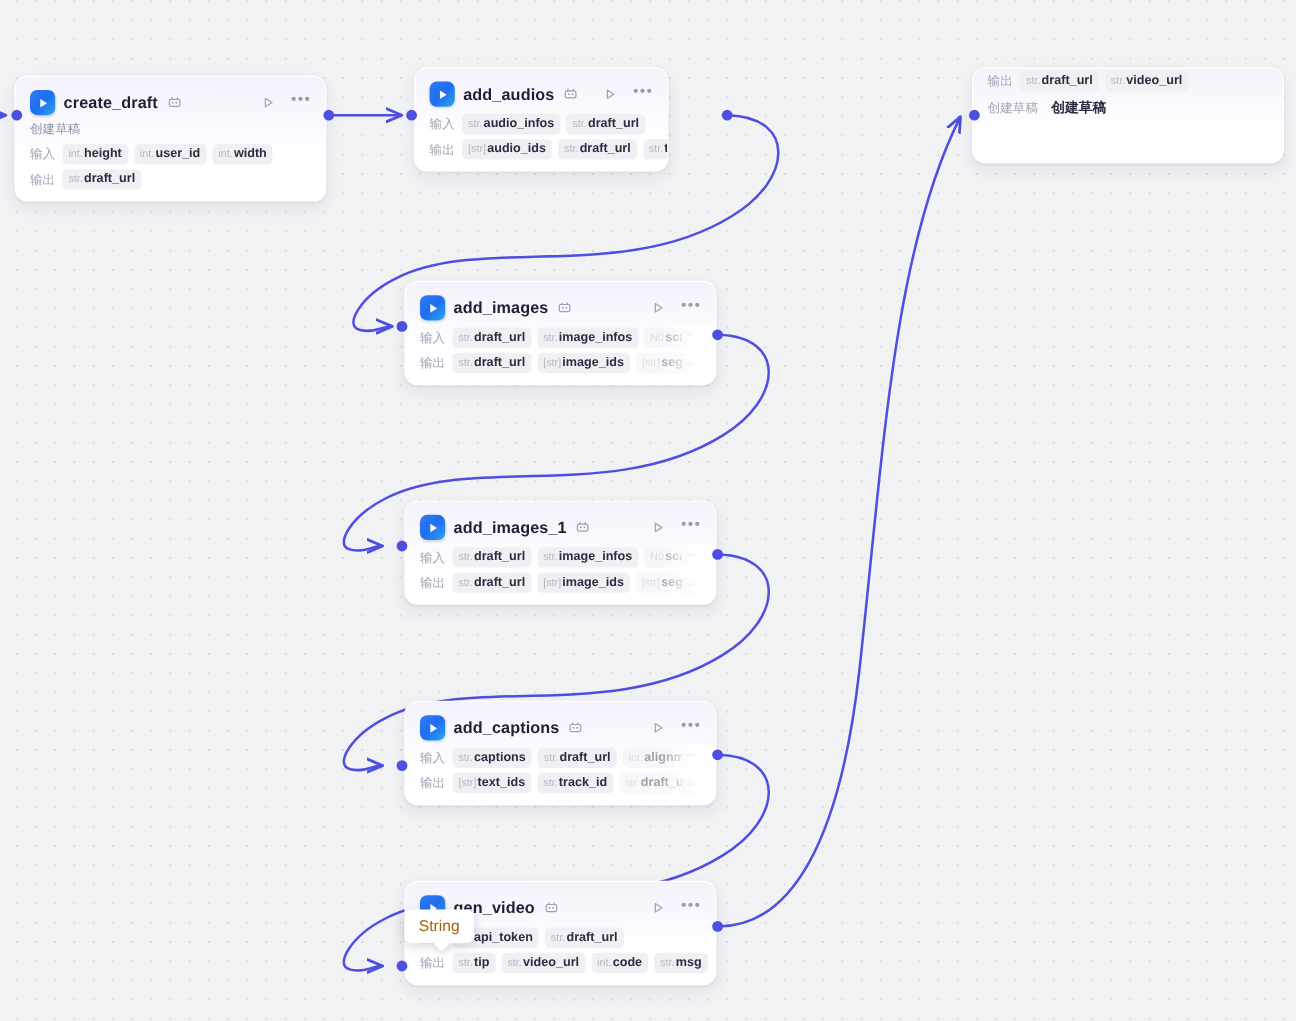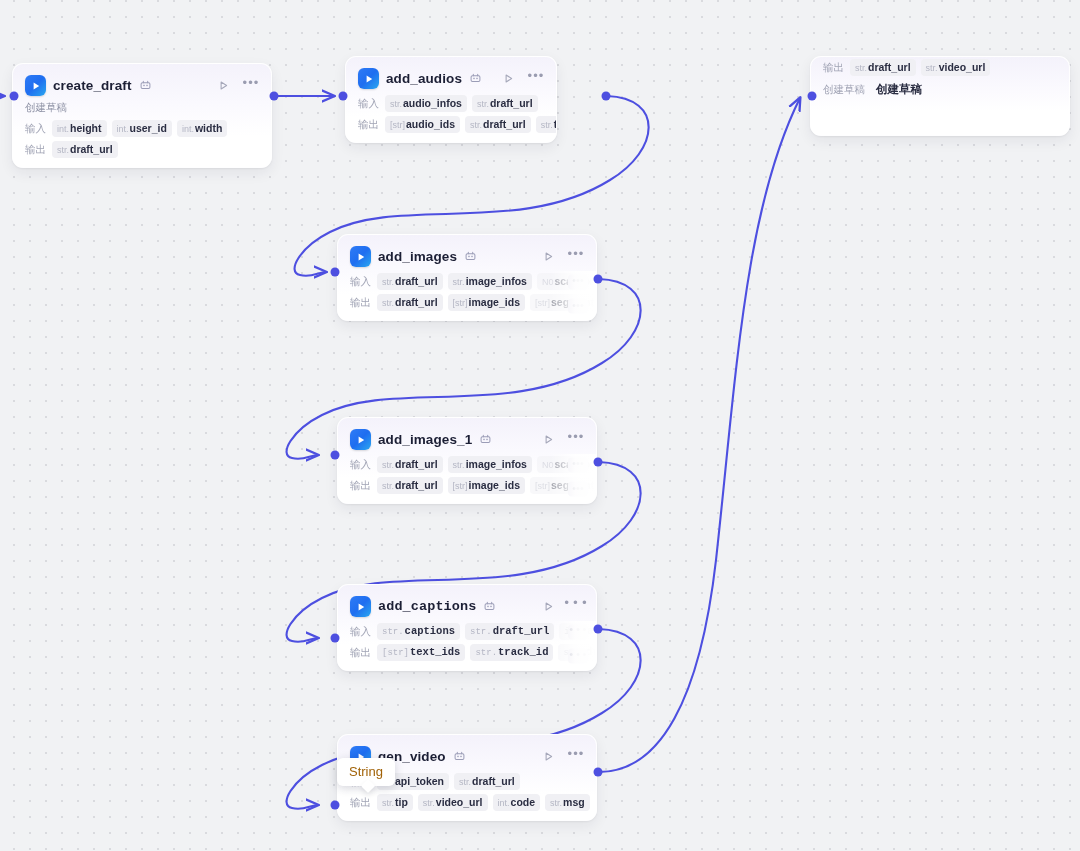--- a/index.html
+++ b/index.html
@@ -440,21 +440,21 @@
             <span class="ty">[str]</span>
             <span>image_ids</span>
           </span>
           <span class="tag faded">
             <span class="ty">[str]</span>
             <span>segment_ids</span>
           </span>
           <div class="overflow-chip">•••</div>
         </div>
       </div>
-      <div class="node" style="left: 337px; top: 584px; width: 260px; min-height: 80px; font-family: Liberation Mono, monospace;">
+      <div class="node" style="left: 337px; top: 584px; width: 260px; min-height: 80px;">
         <div class="node-head">
           <div class="node-icon icon-plugin">
             <svg width="12" height="12" viewBox="0 0 12 12" aria-hidden="true">
               <path d="M3.6 2.4 L9.2 6 L3.6 9.6 Z" fill="#ffffff"></path>
             </svg>
           </div>
           <div class="node-title">add_captions</div>
           <span class="badge-tool">
             <svg width="11" height="11" viewBox="0 0 12 12" aria-hidden="true">
               <rect x="1.2" y="3" width="9.6" height="6.4" rx="1.4" fill="none" stroke="#7c7fa0" stroke-width="1.1"></rect>

